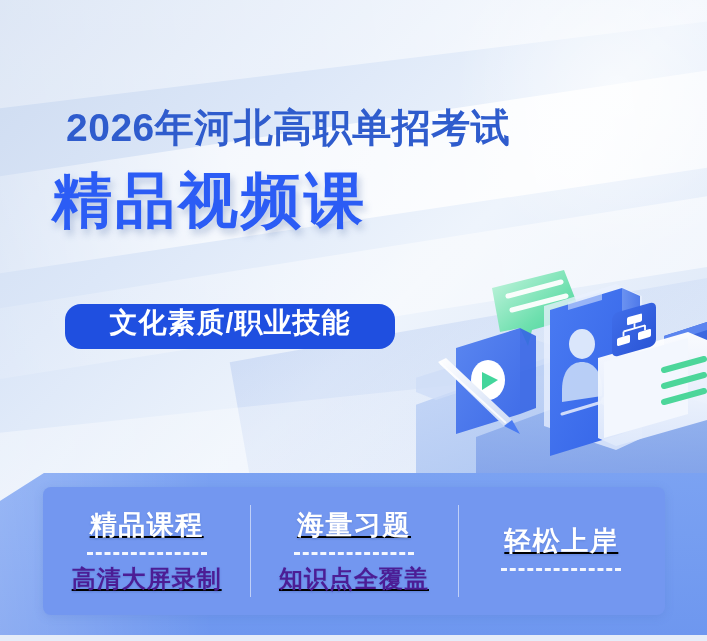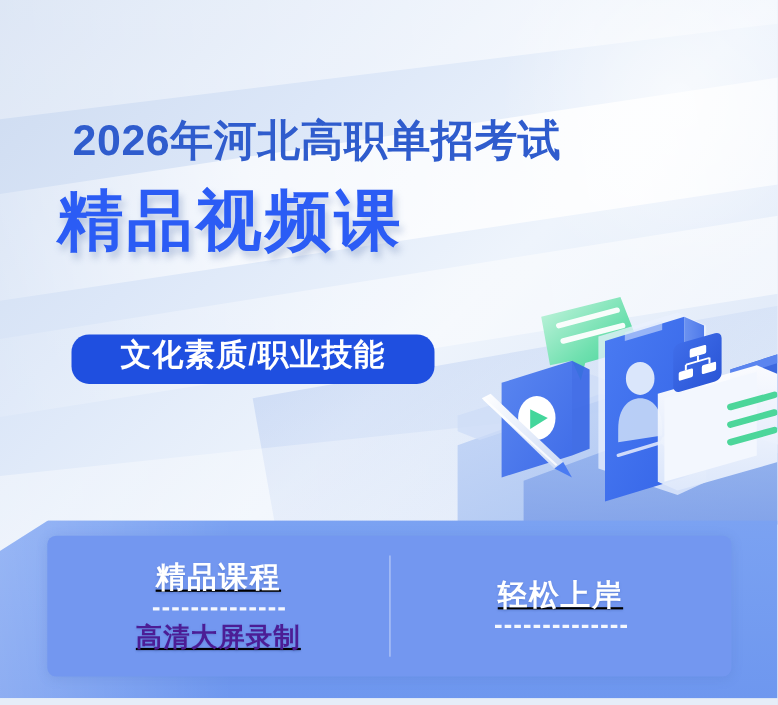--- a/index.html
+++ b/index.html
@@ -266,19 +266,24 @@
   <div class="bottom-band"></div>
   <div class="bottom-shade"></div>
 
   <div class="panel">
     <div class="feature">
       <div class="f-title">精品课程</div>
       <div class="f-dash"></div>
       <div class="f-sub">高清大屏录制</div>
     </div>
     <div class="feature">
+      <div class="f-title">海量习题</div>
+      <div class="f-dash"></div>
+      <div class="f-sub">知识点全覆盖</div>
+    </div>
+    <div class="feature">
       <div class="f-title">轻松上岸</div>
       <div class="f-dash"></div>
     </div>
   </div>
 
   <div class="foot-strip"></div>
 </div>
 
 </body></html>

